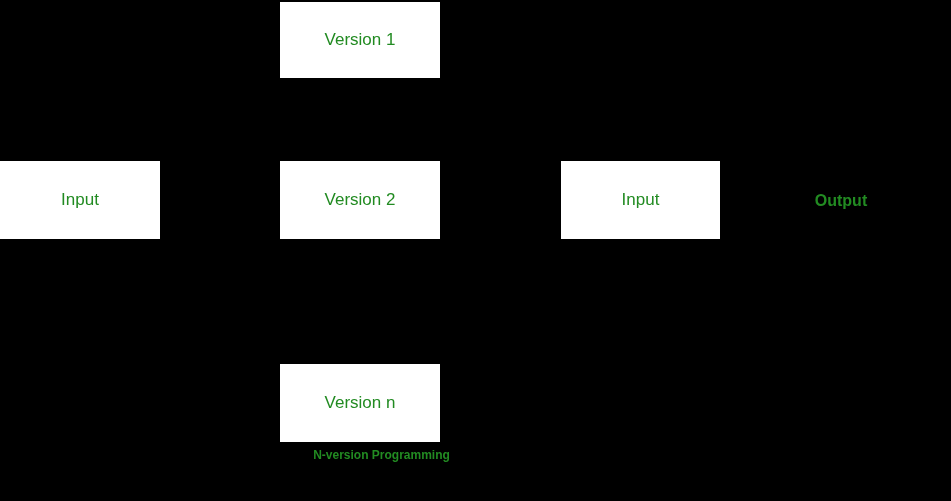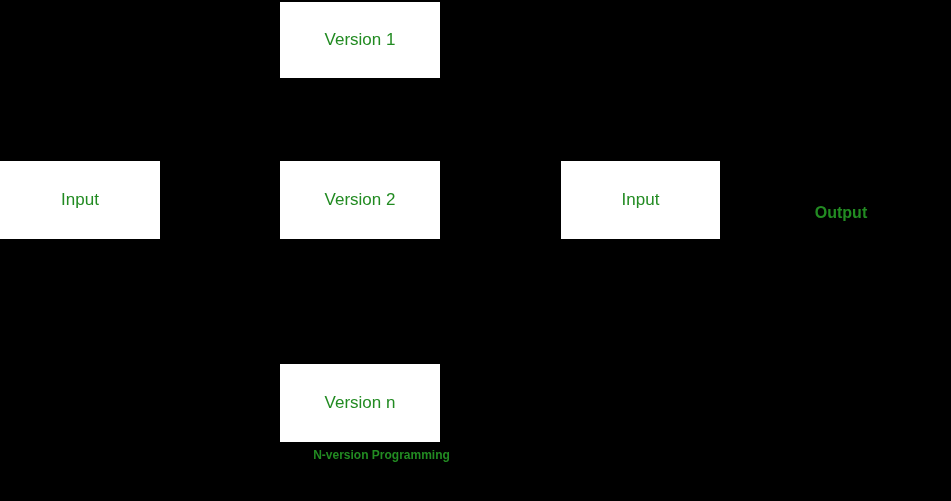--- a/index.html
+++ b/index.html
@@ -38,21 +38,20 @@
     color: #228B22;
     font-weight: 700;
   }
   .output-label {
     left: 786px;
     top: 190px;
     width: 110px;
     text-align: center;
     font-size: 16px;
     line-height: 21px;
-    margin-top: 12px;
   }
   .caption-label {
     left: 286px;
     top: 445px;
     width: 191px;
     text-align: center;
     font-size: 12px;
     line-height: 20px;
   }
 </style>

